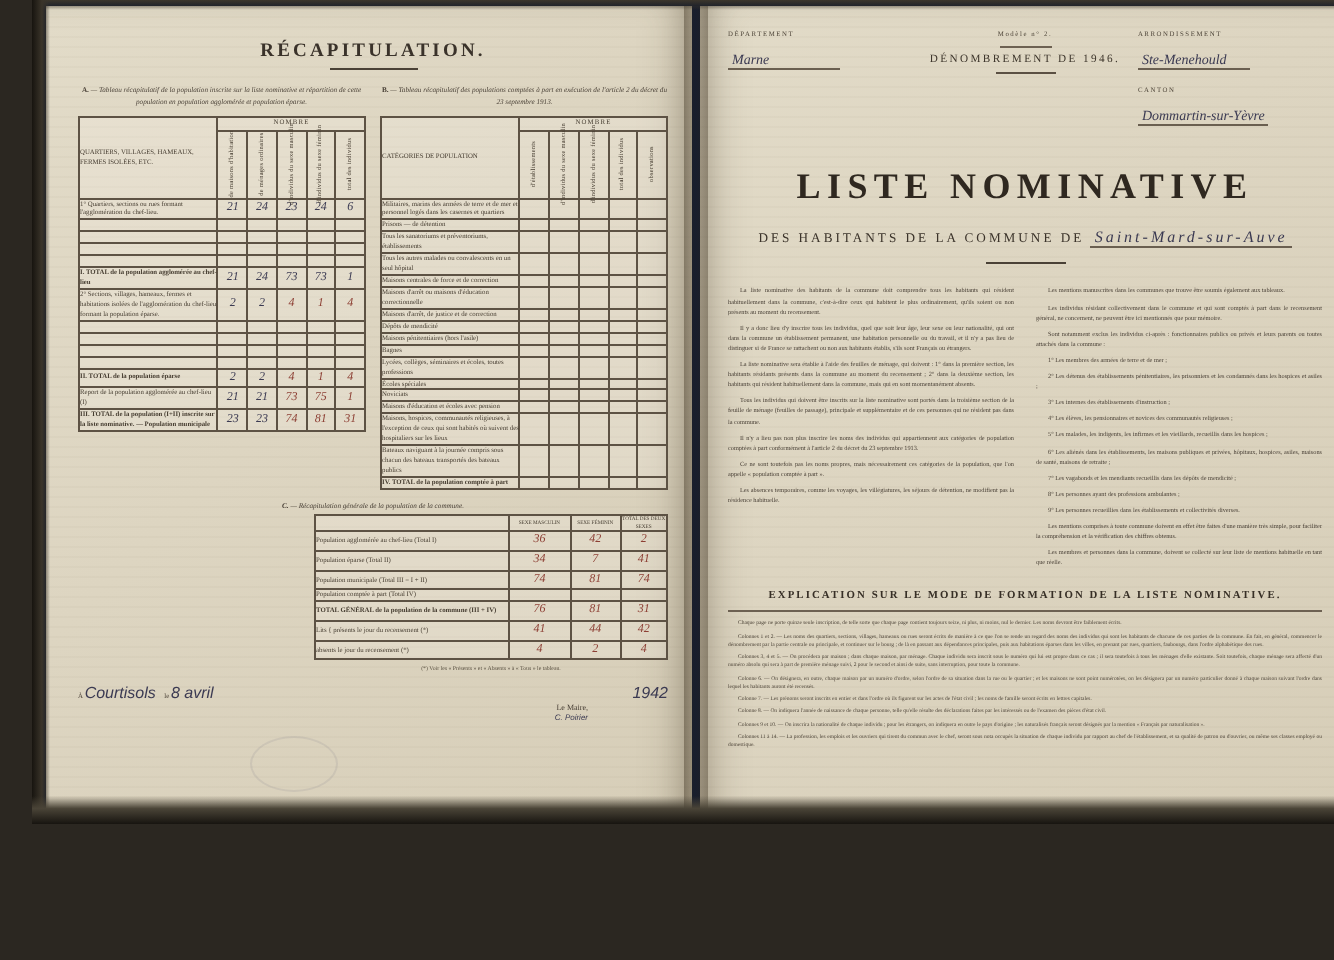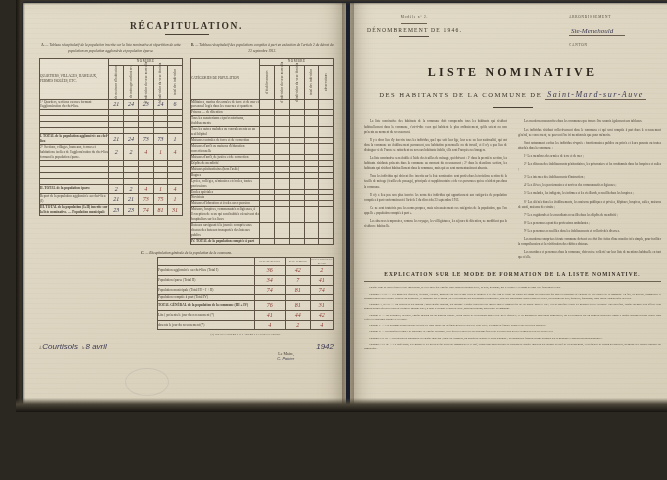--- a/index.html
+++ b/index.html
@@ -103,21 +103,21 @@
   .rp-top { display:flex; justify-content:space-between; align-items:flex-start; }
   .rp-col { width:31%; }
   .tiny-cap { font-size:3.4px; letter-spacing:0.8px; color:#4d4438; }
   .hw-field { font-family:"Liberation Serif",serif; font-style:italic; color:#3b3a52;
               font-size:7px; border-bottom:0.6px solid #6a5f50; display:inline-block;
               min-width:56px; padding:1px 2px 0; }
   .denom { font-size:5.6px; letter-spacing:1.2px; color:#3d352b; text-align:center; margin-top:1px; }
   .denom-rule { width:30px; height:1px; background:#5b5043; margin:3px auto 0; }
 
   .big-title {
-    font-size:12px; letter-spacing:3.2px; text-align:center; color:#2f2820;
+    font-size:18px; letter-spacing:3.2px; text-align:center; color:#2f2820;
     margin-top:18px; font-weight:bold;
   }
   .sub-title {
     font-size:6.6px; letter-spacing:1.5px; text-align:center; color:#3b332a;
     margin-top:9px;
   }
   .sub-title .hw-field { min-width:88px; font-size:8px; }
   .title-rule { width:40px; height:1.4px; background:#4a4136; margin:7px auto 0; }
 
   .twocol { display:flex; gap:11px; margin-top:11px; }
@@ -546,30 +546,35 @@
         <div class="maire hwbig">C. Poirier</div>
         <div class="stamp"></div>
       </div>
     </div>
   </div>
 
   <div class="leaf right">
     <div class="rp">
 
       <div class="rp-top">
+        <div class="rp-col">
+          <div class="tiny-cap">DÉPARTEMENT</div>
+          <div><span class="hw-field">Marne</span></div>
+        </div>
         <div class="rp-col" style="width:34%;text-align:center;">
           <div class="tiny-cap">Modèle n° 2.</div>
           <div class="rule" style="width:26px;margin-top:4px;"></div>
           <div class="denom caps">DÉNOMBREMENT DE 1946.</div>
           <div class="denom-rule"></div>
         </div>
         <div class="rp-col" style="text-align:left;">
           <div class="tiny-cap">ARRONDISSEMENT</div>
           <div><span class="hw-field">Ste-Menehould</span></div>
           <div class="tiny-cap" style="margin-top:6px;">CANTON</div>
+          <div><span class="hw-field">Dommartin-sur-Yèvre</span></div>
         </div>
       </div>
 
       <div class="big-title">LISTE NOMINATIVE</div>
       <div class="sub-title">
         <span>DES HABITANTS DE LA COMMUNE DE</span>
         <span class="hw-field">Saint-Mard-sur-Auve</span>
       </div>
       <div class="title-rule"></div>
 

